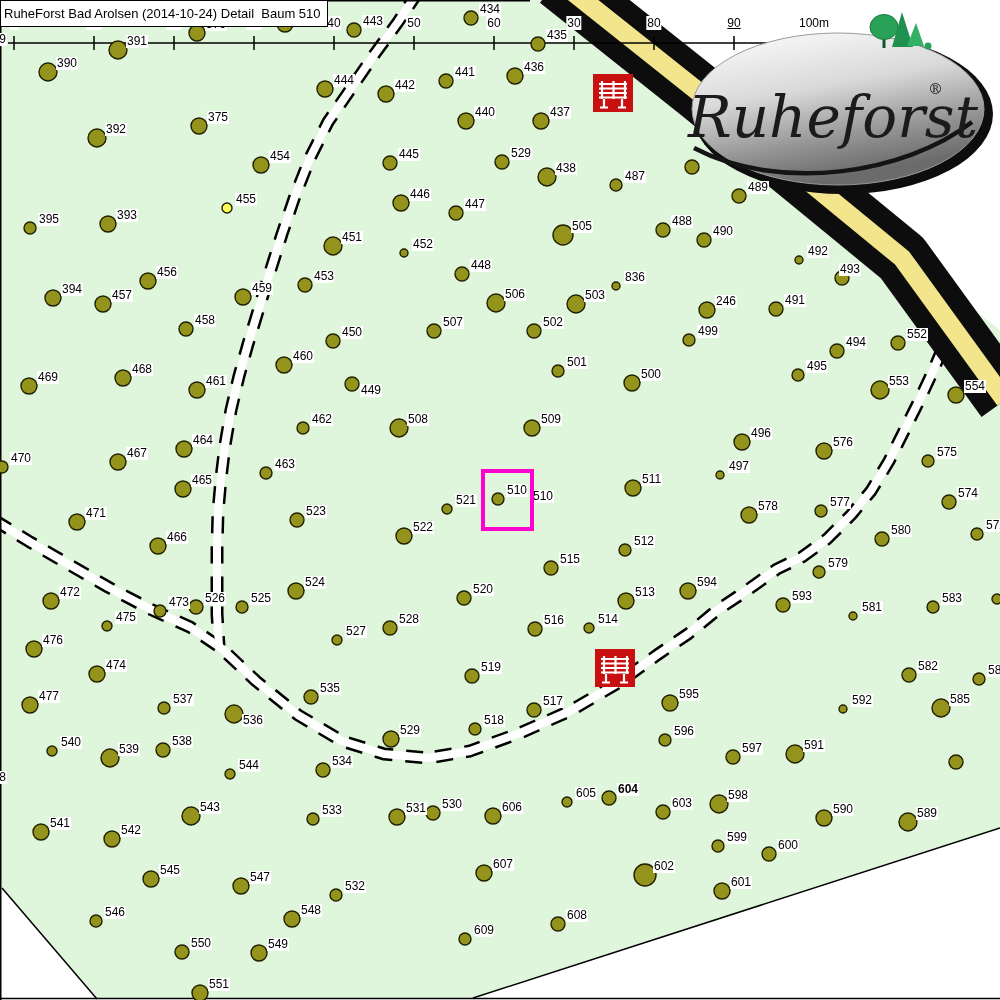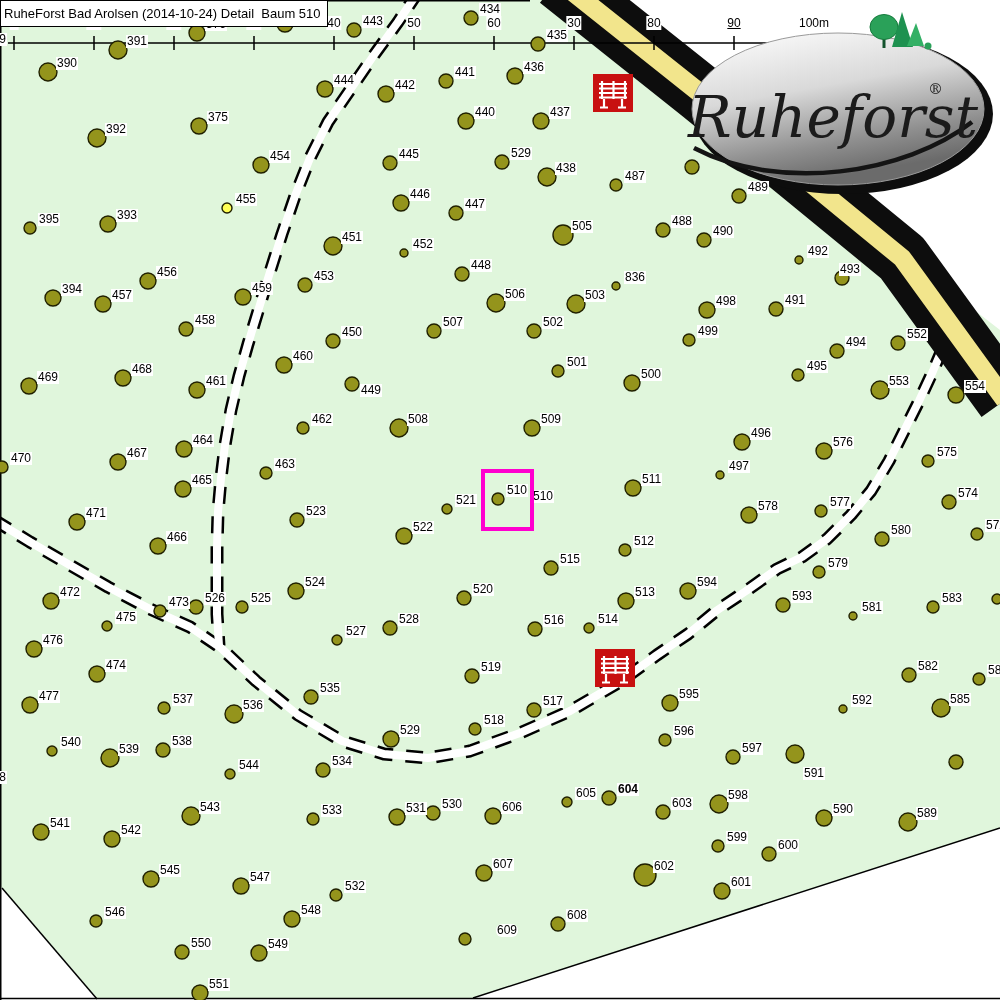--- a/index.html
+++ b/index.html
@@ -315,21 +315,21 @@
       <span class="lbl" style="left: 504px; top: 288px;">506</span>
       <span class="lbl" style="left: 584px; top: 289px;">503</span>
       <span class="lbl" style="left: 747px; top: 181px;">489</span>
       <span class="lbl" style="left: 671px; top: 215px;">488</span>
       <span class="lbl" style="left: 712px; top: 225px;">490</span>
       <span class="lbl" style="left: 807px; top: 245px;">492</span>
       <span class="lbl" style="left: 809px; top: 263px; margin-left: 30px;">493</span>
       <span class="lbl" style="left: 194px; top: 314px;">458</span>
       <span class="lbl" style="left: 442px; top: 316px;">507</span>
       <span class="lbl" style="left: 542px; top: 316px;">502</span>
-      <span class="lbl" style="left: 715px; top: 295px;">498</span>
+      <span class="lbl" style="left: 715px; top: 295px;">246</span>
       <span class="lbl" style="left: 784px; top: 294px;">491</span>
       <span class="lbl" style="left: 697px; top: 325px;">499</span>
       <span class="lbl" style="left: 906px; top: 328px;">552</span>
       <span class="lbl" style="left: 845px; top: 336px;">494</span>
       <span class="lbl" style="left: 806px; top: 360px;">495</span>
       <span class="lbl" style="left: 888px; top: 375px;">553</span>
       <span class="lbl" style="left: 964px; top: 380px;">554</span>
       <span class="lbl" style="left: 341px; top: 326px;">450</span>
       <span class="lbl" style="left: 360px; top: 369px; margin-top: 15px;">449</span>
       <span class="lbl" style="left: 292px; top: 350px;">460</span>
@@ -379,21 +379,21 @@
       <span class="lbl" style="left: 304px; top: 576px;">524</span>
       <span class="lbl" style="left: 250px; top: 592px;">525</span>
       <span class="lbl" style="left: 204px; top: 592px;">526</span>
       <span class="lbl" style="left: 168px; top: 596px;">473</span>
       <span class="lbl" style="left: 59px; top: 586px;">472</span>
       <span class="lbl" style="left: 115px; top: 611px;">475</span>
       <span class="lbl" style="left: 42px; top: 634px;">476</span>
       <span class="lbl" style="left: 105px; top: 659px;">474</span>
       <span class="lbl" style="left: 38px; top: 690px;">477</span>
       <span class="lbl" style="left: 172px; top: 693px;">537</span>
-      <span class="lbl" style="left: 242px; top: 699px;">536</span>
+      <span class="lbl" style="left: 242px; top: 714px;">536</span>
       <span class="lbl" style="left: 319px; top: 682px;">535</span>
       <span class="lbl" style="left: 480px; top: 661px;">519</span>
       <span class="lbl" style="left: 542px; top: 695px;">517</span>
       <span class="lbl" style="left: 483px; top: 714px;">518</span>
       <span class="lbl" style="left: 60px; top: 736px;">540</span>
       <span class="lbl" style="left: 118px; top: 743px;">539</span>
       <span class="lbl" style="left: 171px; top: 735px;">538</span>
       <span class="lbl" style="left: 399px; top: 724px;">529</span>
       <span class="lbl" style="left: 331px; top: 755px;">534</span>
       <span class="lbl" style="left: 238px; top: 759px;">544</span>
@@ -406,31 +406,31 @@
       <span class="lbl" style="left: 617px; top: 783px; font-weight: bold;">604</span>
       <span class="lbl" style="left: 671px; top: 797px;">603</span>
       <span class="lbl" style="left: 678px; top: 688px;">595</span>
       <span class="lbl" style="left: 673px; top: 725px;">596</span>
       <span class="lbl" style="left: 917px; top: 660px;">582</span>
       <span class="lbl" style="left: 987px; top: 664px;">584</span>
       <span class="lbl" style="left: 949px; top: 693px;">585</span>
       <span class="lbl" style="left: 851px; top: 694px;">592</span>
       <span class="lbl" style="left: 1000px; top: 747px; border-radius: 6px;">588</span>
       <span class="lbl" style="left: 741px; top: 742px;">597</span>
-      <span class="lbl" style="left: 803px; top: 739px; margin-top: 28px;">591</span>
+      <span class="lbl" style="left: 803px; top: 739px;">591</span>
       <span class="lbl" style="left: 727px; top: 789px;">598</span>
       <span class="lbl" style="left: 832px; top: 803px;">590</span>
       <span class="lbl" style="left: 916px; top: 807px;">589</span>
       <span class="lbl" style="left: 726px; top: 831px;">599</span>
       <span class="lbl" style="left: 777px; top: 839px;">600</span>
       <span class="lbl" style="left: 653px; top: 860px;">602</span>
       <span class="lbl" style="left: 730px; top: 876px;">601</span>
       <span class="lbl" style="left: 492px; top: 858px;">607</span>
       <span class="lbl" style="left: 566px; top: 909px;">608</span>
-      <span class="lbl" style="left: 496px; top: 924px; border-radius: 6px;">609</span>
+      <span class="lbl" style="left: 473px; top: 924px; border-radius: 6px;">609</span>
       <span class="lbl" style="left: 49px; top: 817px;">541</span>
       <span class="lbl" style="left: 120px; top: 824px;">542</span>
       <span class="lbl" style="left: 159px; top: 864px;">545</span>
       <span class="lbl" style="left: 104px; top: 906px;">546</span>
       <span class="lbl" style="left: 249px; top: 871px;">547</span>
       <span class="lbl" style="left: 300px; top: 904px;">548</span>
       <span class="lbl" style="left: 344px; top: 880px;">532</span>
       <span class="lbl" style="left: 190px; top: 937px;">550</span>
       <span class="lbl" style="left: 267px; top: 938px;">549</span>
       <span class="lbl" style="left: 208px; top: 978px;">551</span>

